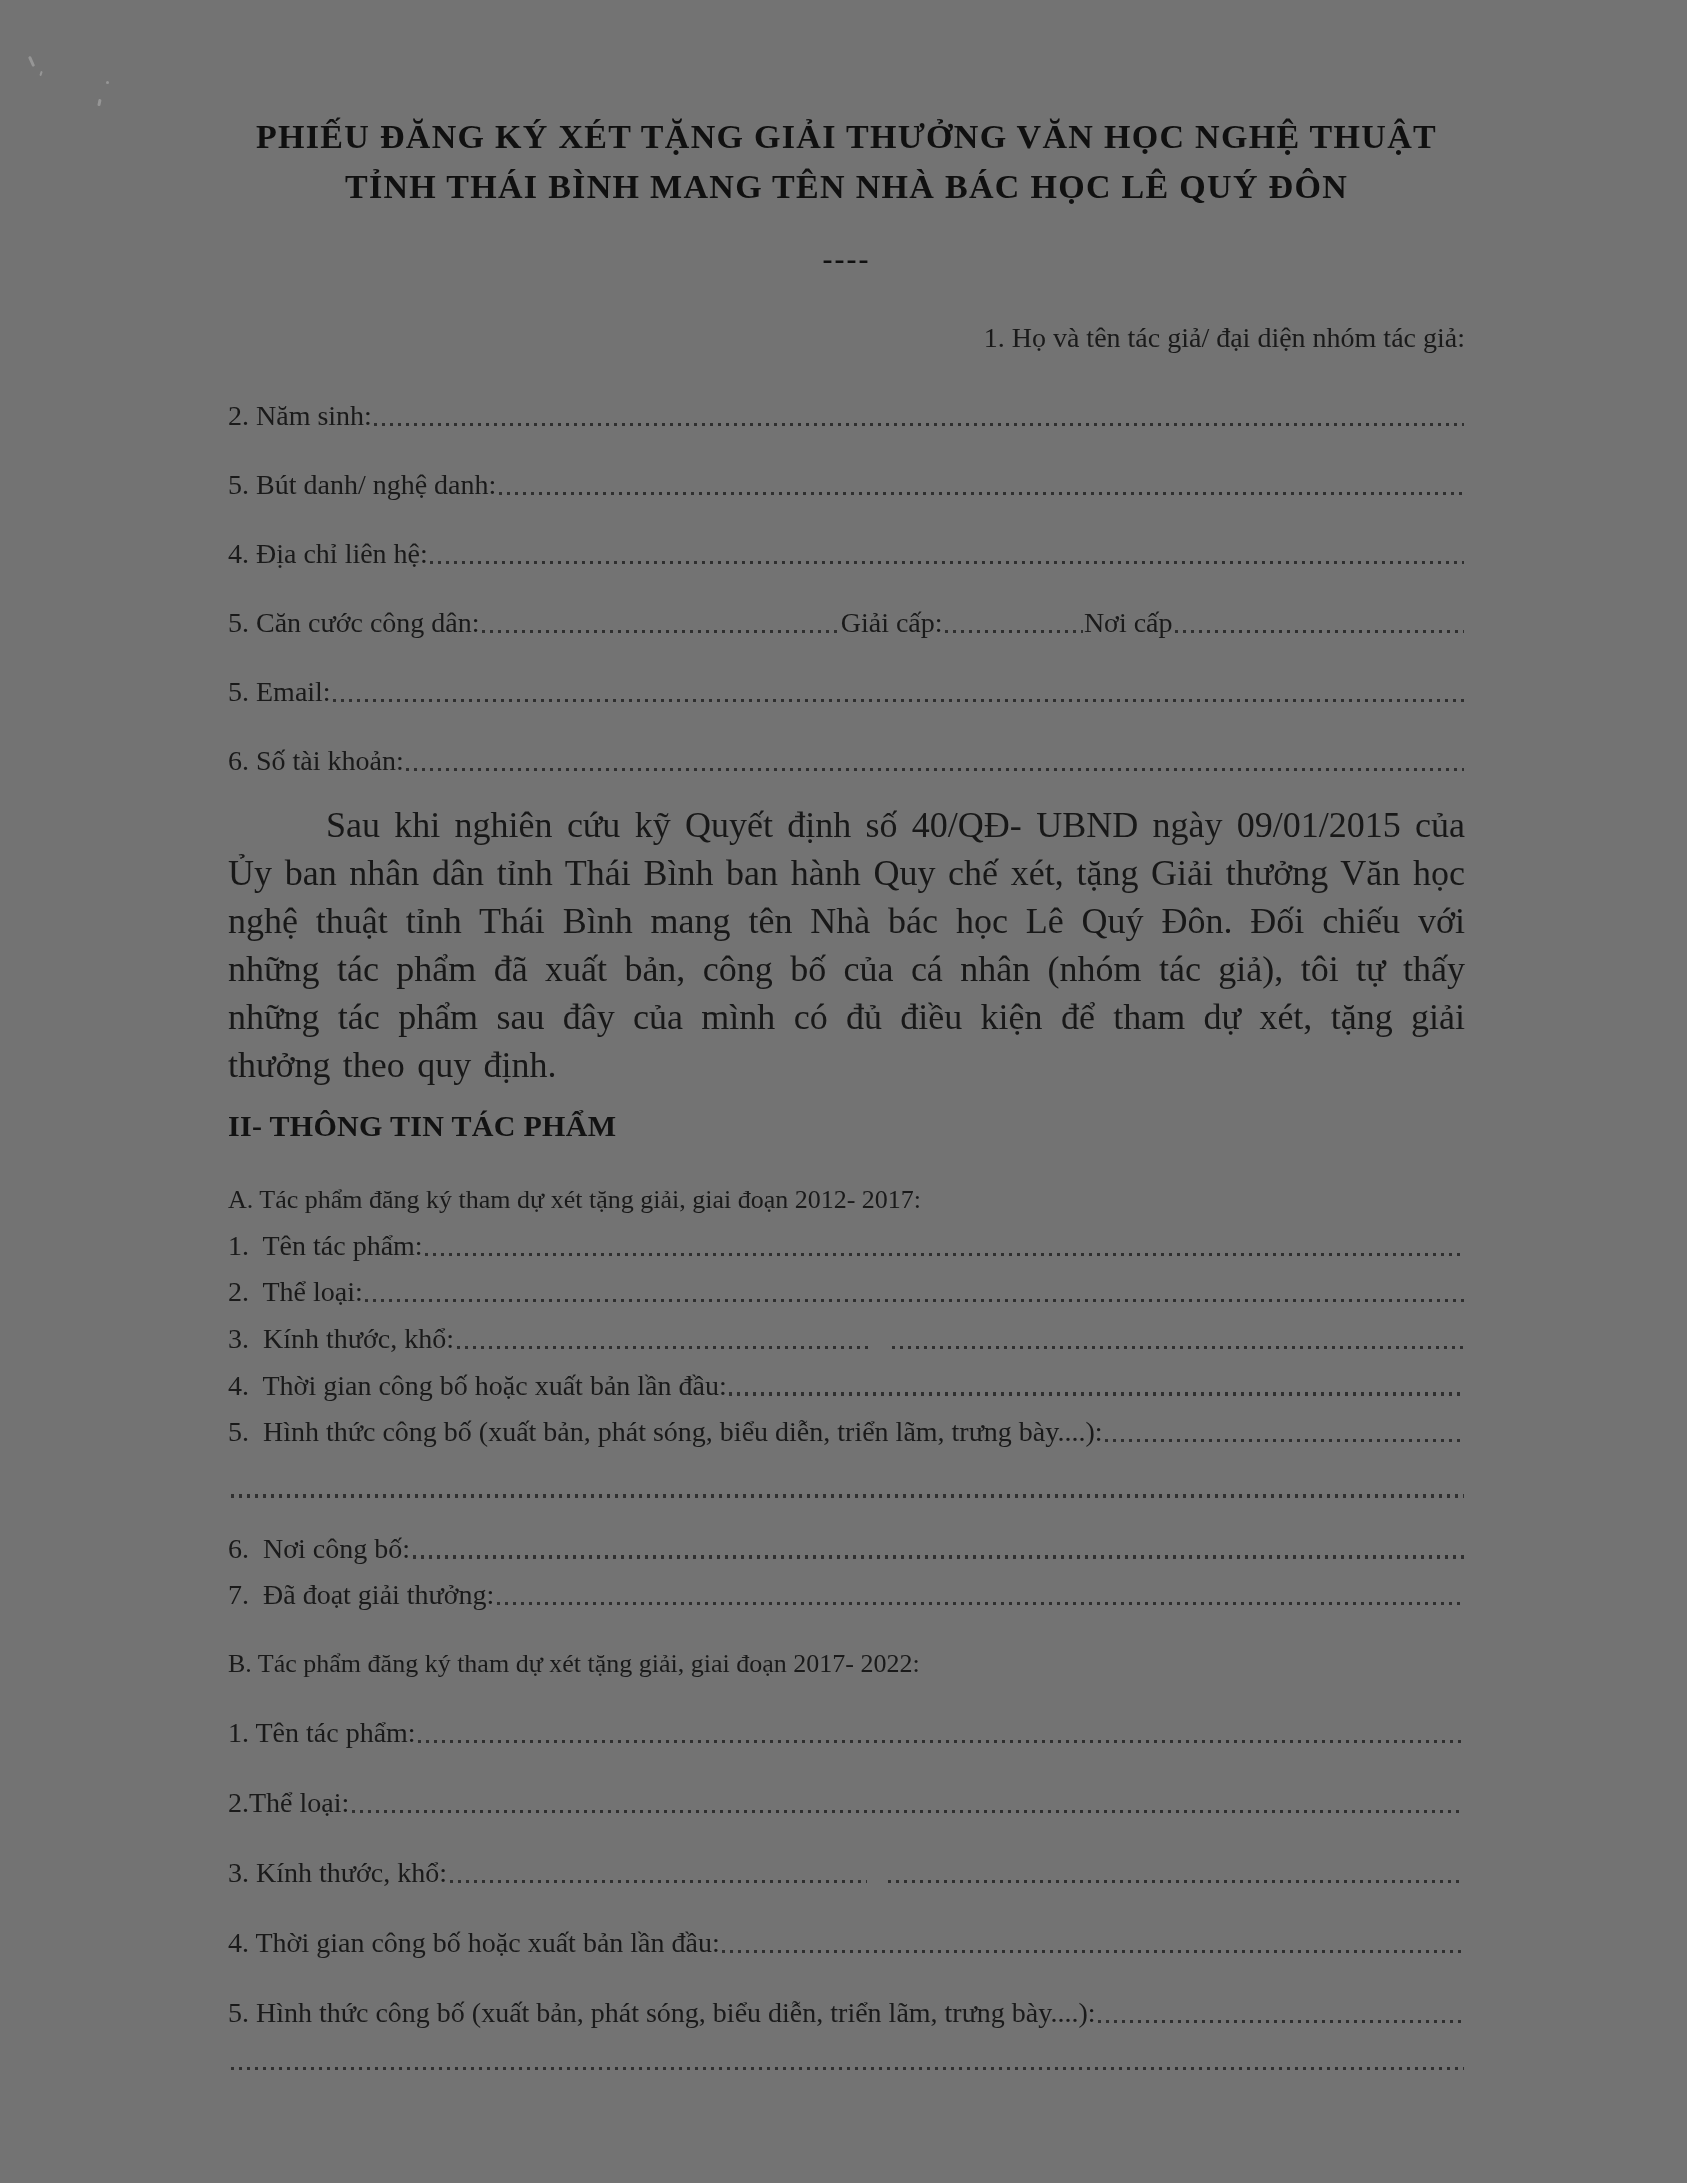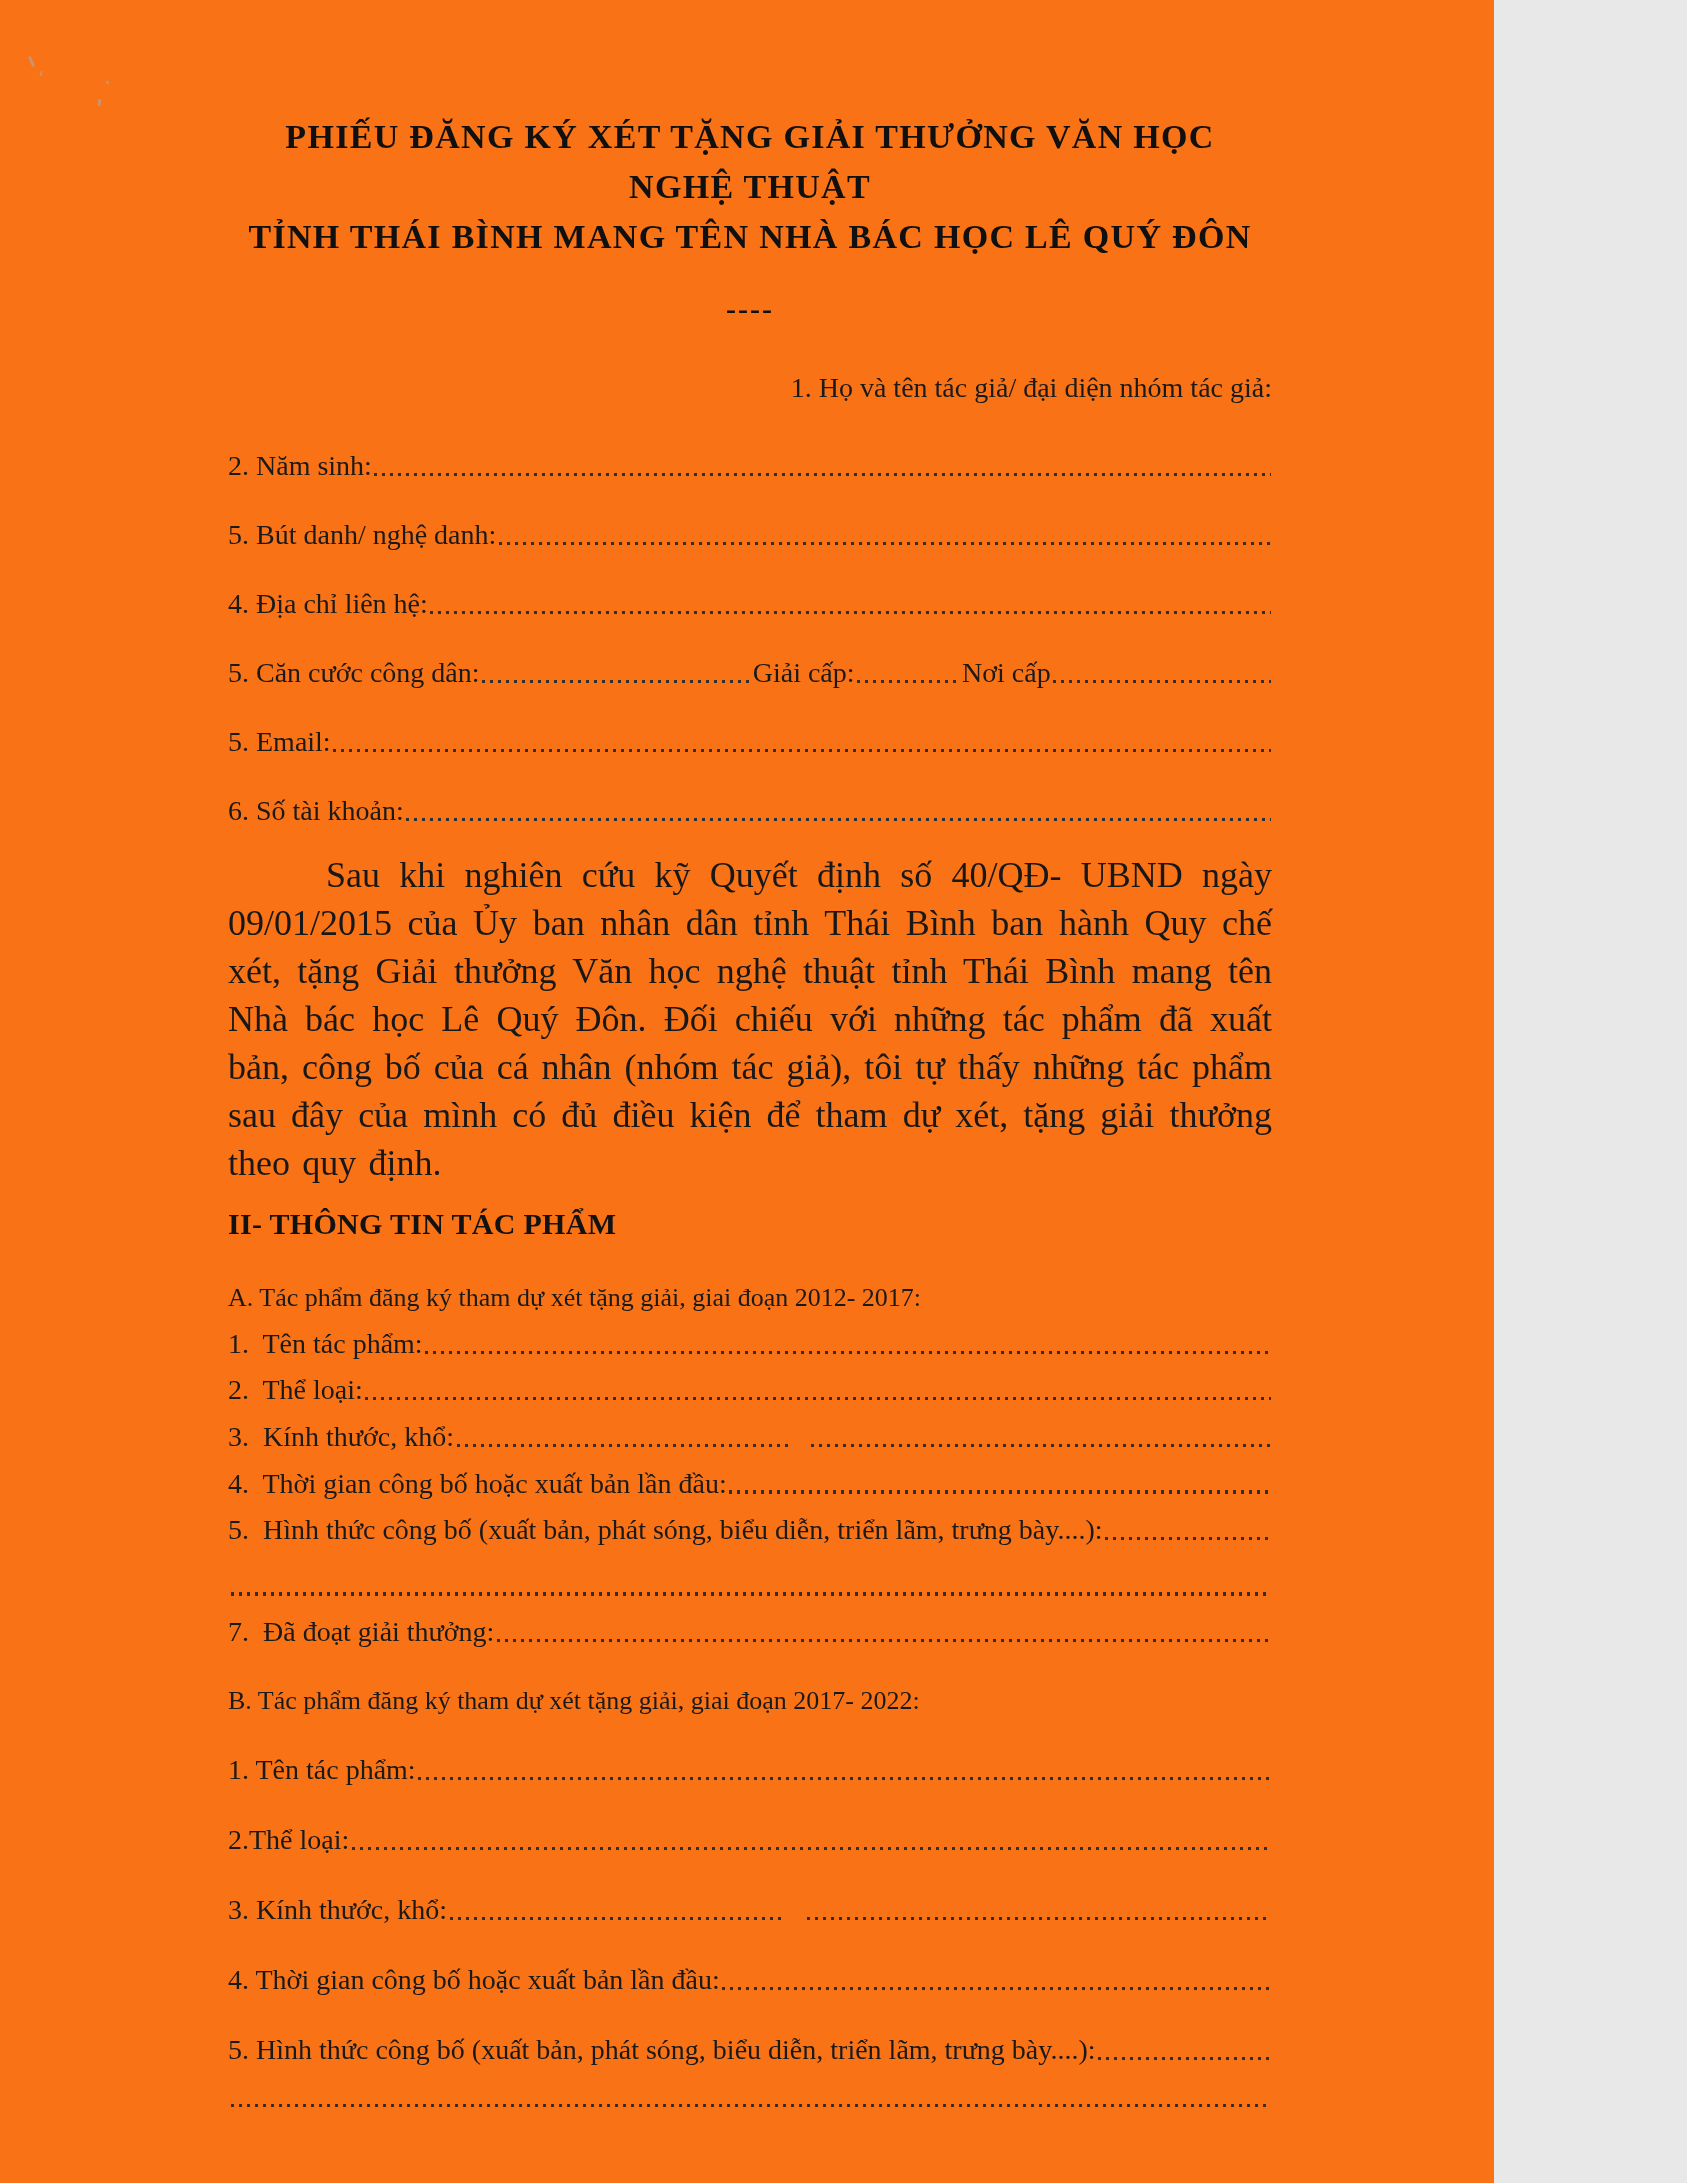--- a/index.html
+++ b/index.html
@@ -1,20 +1,20 @@
 <!DOCTYPE html>
 <html style="font-size:10.6px"><head>
 <meta charset="utf-8">
 <style>
   html,body{margin:0;padding:0;background:#e8e8e8;}
   .page{
     position:relative;
-    width:1494px;height:2183px;
+    width:1687px;height:2183px;
     box-sizing:border-box;
-    background:#f97316;
+    background:#737373;
     padding:112px 222px 0 228px;
     font-family:"Liberation Serif","DejaVu Serif",serif;
     color:#1a1a1a;
     font-size:28px;
     overflow:hidden;
   }
   .title{text-align:center;font-weight:bold;font-size:34px;line-height:50px;letter-spacing:1.3px;color:#101010;}
   .divider{text-align:center;font-weight:bold;font-size:30px;margin-top:30px;letter-spacing:2px;color:#101010;}
   .h-sec{font-weight:bold;font-size:30px;margin:29px 0 0 0;color:#121212;letter-spacing:0.3px;}
   .h-sec.two{margin-top:20px;}
@@ -124,20 +124,24 @@
       <span class="lbl">4.&nbsp; Thời gian công bố hoặc xuất bản lần đầu:</span>
       <span class="dots"></span>
     </div>
     <div class="row">
       <span class="lbl">5.&nbsp; Hình thức công bố (xuất bản, phát sóng, biểu diễn, triển lãm, trưng bày....):</span>
       <span class="dots"></span>
     </div>
     <div class="row only-dots">
       <span class="dots"></span>
     </div>
+    <div class="row mt44">
+      <span class="lbl">6.&nbsp; Nơi công bố:</span>
+      <span class="dots"></span>
+    </div>
     <div class="row">
       <span class="lbl">7.&nbsp; Đã đoạt giải thưởng:</span>
       <span class="dots"></span>
     </div>
   </div>
 
   <div class="grp-head b">B. Tác phẩm đăng ký tham dự xét tặng giải, giai đoạn 2017- 2022:</div>
 
   <div class="rows-b">
     <div class="row">

